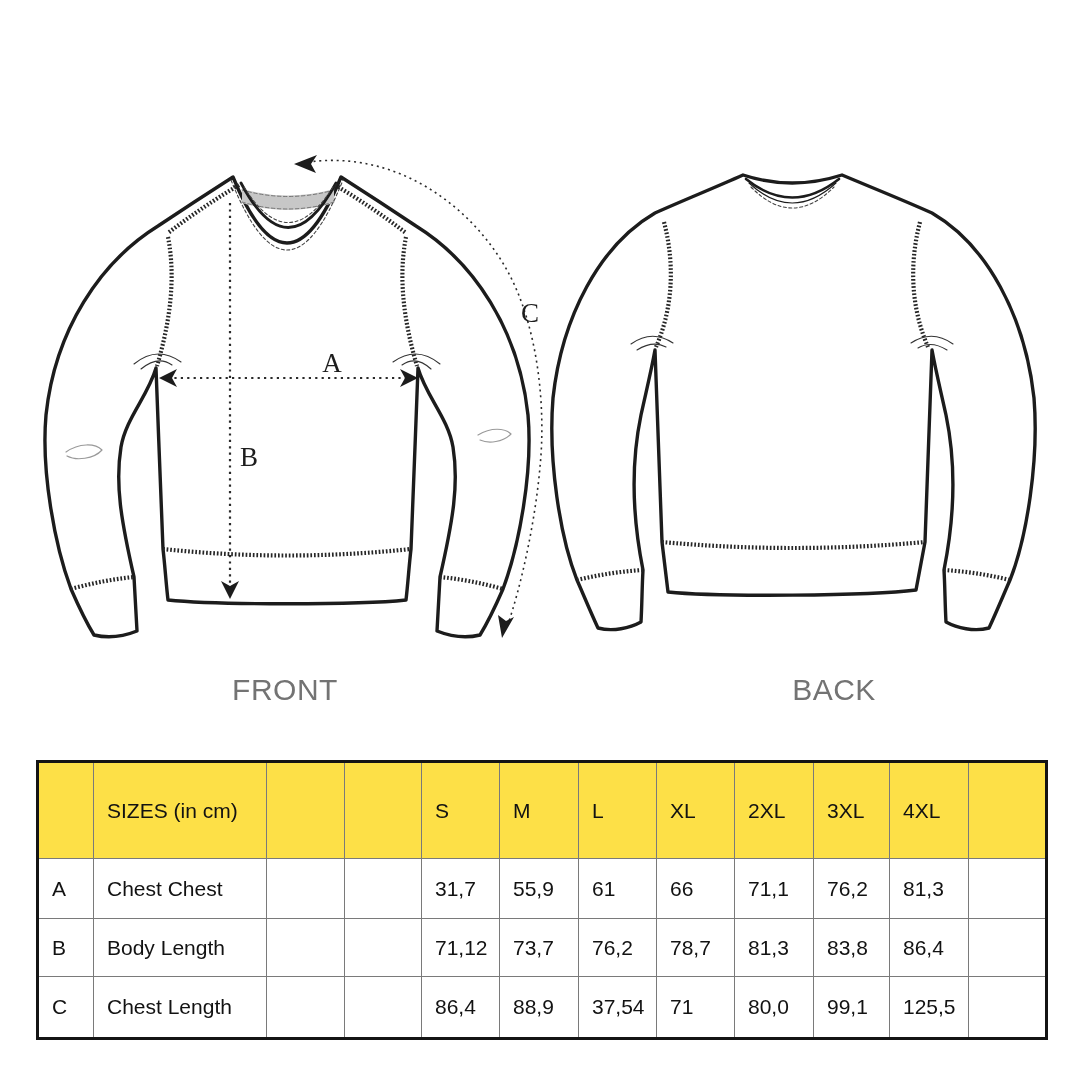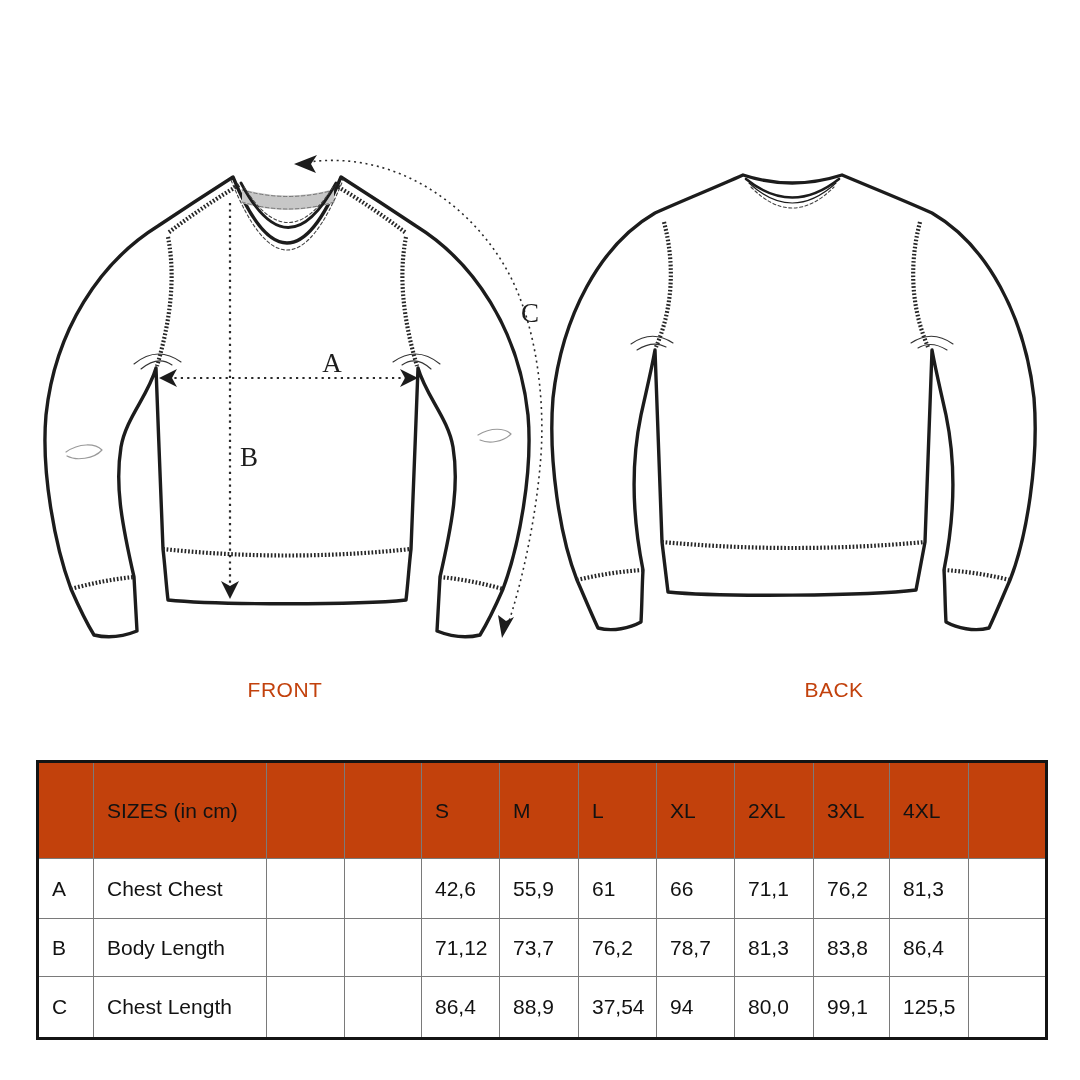--- a/index.html
+++ b/index.html
@@ -4,34 +4,34 @@
 <style>
   html,body { margin:0; padding:0; background:#ffffff; }
   .canvas {
     position:relative; width:1080px; height:1080px;
     background:#ffffff; overflow:hidden;
     font-family:"Liberation Sans", sans-serif;
   }
   .art { position:absolute; left:0; top:0; }
   .lbl { position:absolute; transform:translate(-50%,-50%); white-space:nowrap; }
   .serif-lbl { font-family:"Liberation Serif", serif; font-size:27px; color:#1d1d1d; }
-  .caption-lbl { font-family:"Liberation Sans", sans-serif; font-size:21px; color:#c2410c; letter-spacing:0.5px; }
+  .caption-lbl { font-family:"Liberation Sans", sans-serif; font-size:30px; color:#737373; letter-spacing:0.5px; }
   .size-table {
     position:absolute; left:36px; top:760px; width:1009px;
     border-collapse:collapse; table-layout:fixed;
     font-family:"Liberation Sans", sans-serif; font-size:21px; color:#121212;
     border:3px solid #141414;
   }
   .size-table td {
     border:1.6px solid #7a7a7a;
     padding:0 2px 0 13px;
     vertical-align:middle;
     overflow:hidden; white-space:nowrap;
   }
-  .size-table tr.hdr td { background:#c2410c; }
+  .size-table tr.hdr td { background:#fde047; }
 </style>
 </head>
 <body>
 
 <div class="canvas">
 
   <svg class="art" width="1080" height="745" viewBox="0 0 1080 745">
 
     <g fill="none" stroke="#1c1c1c" stroke-linejoin="round" stroke-linecap="round">
 
@@ -188,21 +188,21 @@
       <td>2XL</td>
       <td>3XL</td>
       <td>4XL</td>
       <td></td>
     </tr>
     <tr style="height:60px;">
       <td>A</td>
       <td>Chest Chest</td>
       <td></td>
       <td></td>
-      <td>42,6</td>
+      <td>31,7</td>
       <td>55,9</td>
       <td>61</td>
       <td>66</td>
       <td>71,1</td>
       <td>76,2</td>
       <td>81,3</td>
       <td></td>
     </tr>
     <tr style="height:58px;">
       <td>B</td>
@@ -219,21 +219,21 @@
       <td></td>
     </tr>
     <tr style="height:62px;">
       <td>C</td>
       <td>Chest Length</td>
       <td></td>
       <td></td>
       <td>86,4</td>
       <td>88,9</td>
       <td>37,54</td>
-      <td>94</td>
+      <td>71</td>
       <td>80,0</td>
       <td>99,1</td>
       <td>125,5</td>
       <td></td>
     </tr>
     </tbody>
   </table>
 </div>
 
 </body></html>

